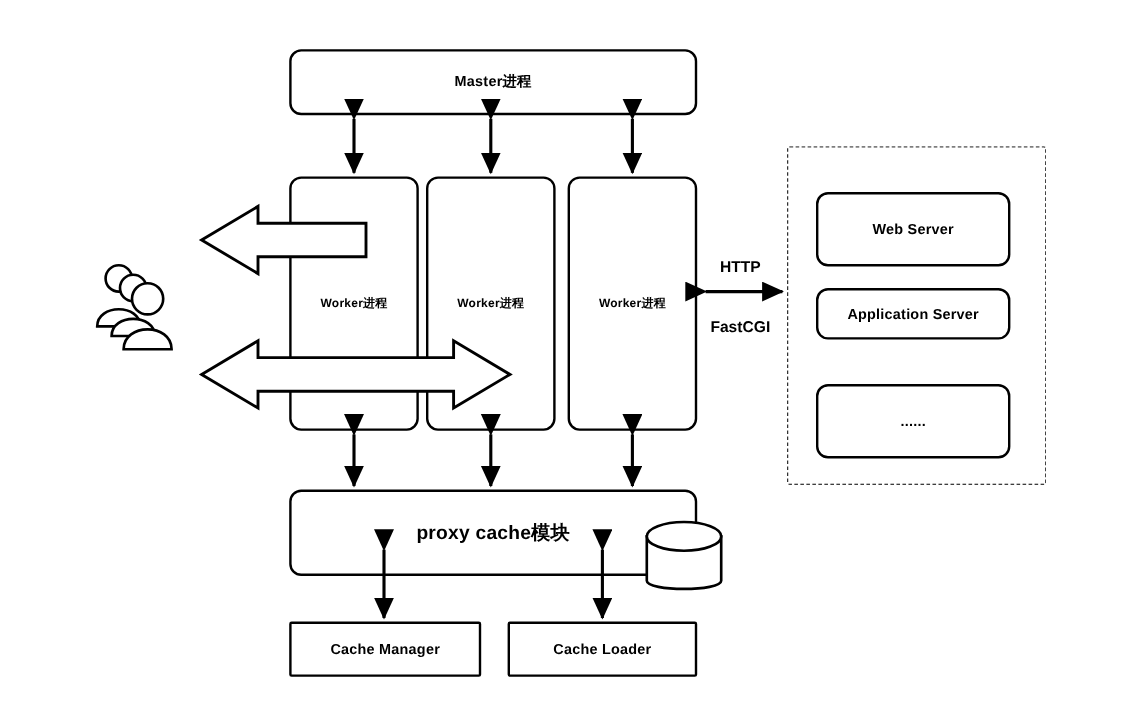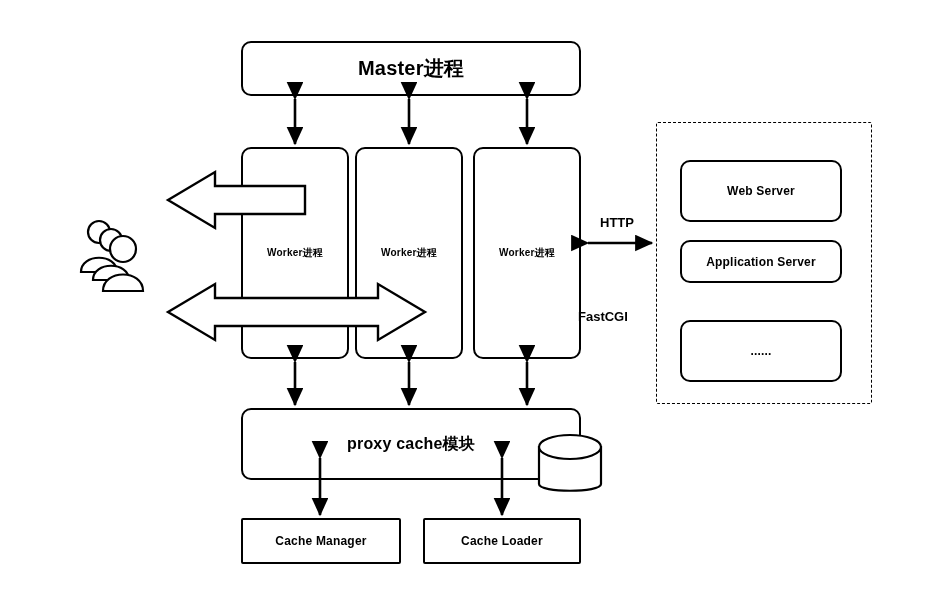--- a/index.html
+++ b/index.html
@@ -47,21 +47,21 @@
     white-space: nowrap;
   }
   svg.overlay {
     position: absolute;
     left: 0;
     top: 0;
     width: 950px;
     height: 600px;
     pointer-events: none;
   }
-  .master-label { font-size: 20px; }
+  .master-label { font-size: 12px; }
   .worker-label { font-size: 10px; }
   .proxy-label { font-size: 16px; text-align: right; }
 </style>
 </head>
 <body>
 
 <div id="canvas">
 
   <div class="box master-label" style="left:241px; top:41px; width:340px; height:55px;">
     <span>Master进程</span>
@@ -94,21 +94,21 @@
     <span>Web Server</span>
   </div>
   <div class="box" style="left:680px; top:240px; width:162px; height:43px;">
     <span>Application Server</span>
   </div>
   <div class="box" style="left:680px; top:320px; width:162px; height:62px;">
     <span>......</span>
   </div>
 
   <div class="label" style="left:600px; top:215px;">HTTP</div>
-  <div class="label" style="left:578px; top:265px;margin-top:44px;">FastCGI</div>
+  <div class="label" style="left:592px; top:265px;">FastCGI</div>
 
   <svg class="overlay" viewBox="0 0 950 600">
     <defs>
       <marker id="arrowhead" markerWidth="8" markerHeight="8" refX="6.5" refY="3.2" orient="auto" markerUnits="strokeWidth">
         <path d="M0,0 L7,3.2 L0,6.4 z" fill="#000000"></path>
       </marker>
     </defs>
 
     <g stroke="#000000" stroke-width="2.6" fill="none" marker-start="url(#arrowhead)" marker-end="url(#arrowhead)">
       <line x1="295" y1="99" x2="295" y2="144"></line>

